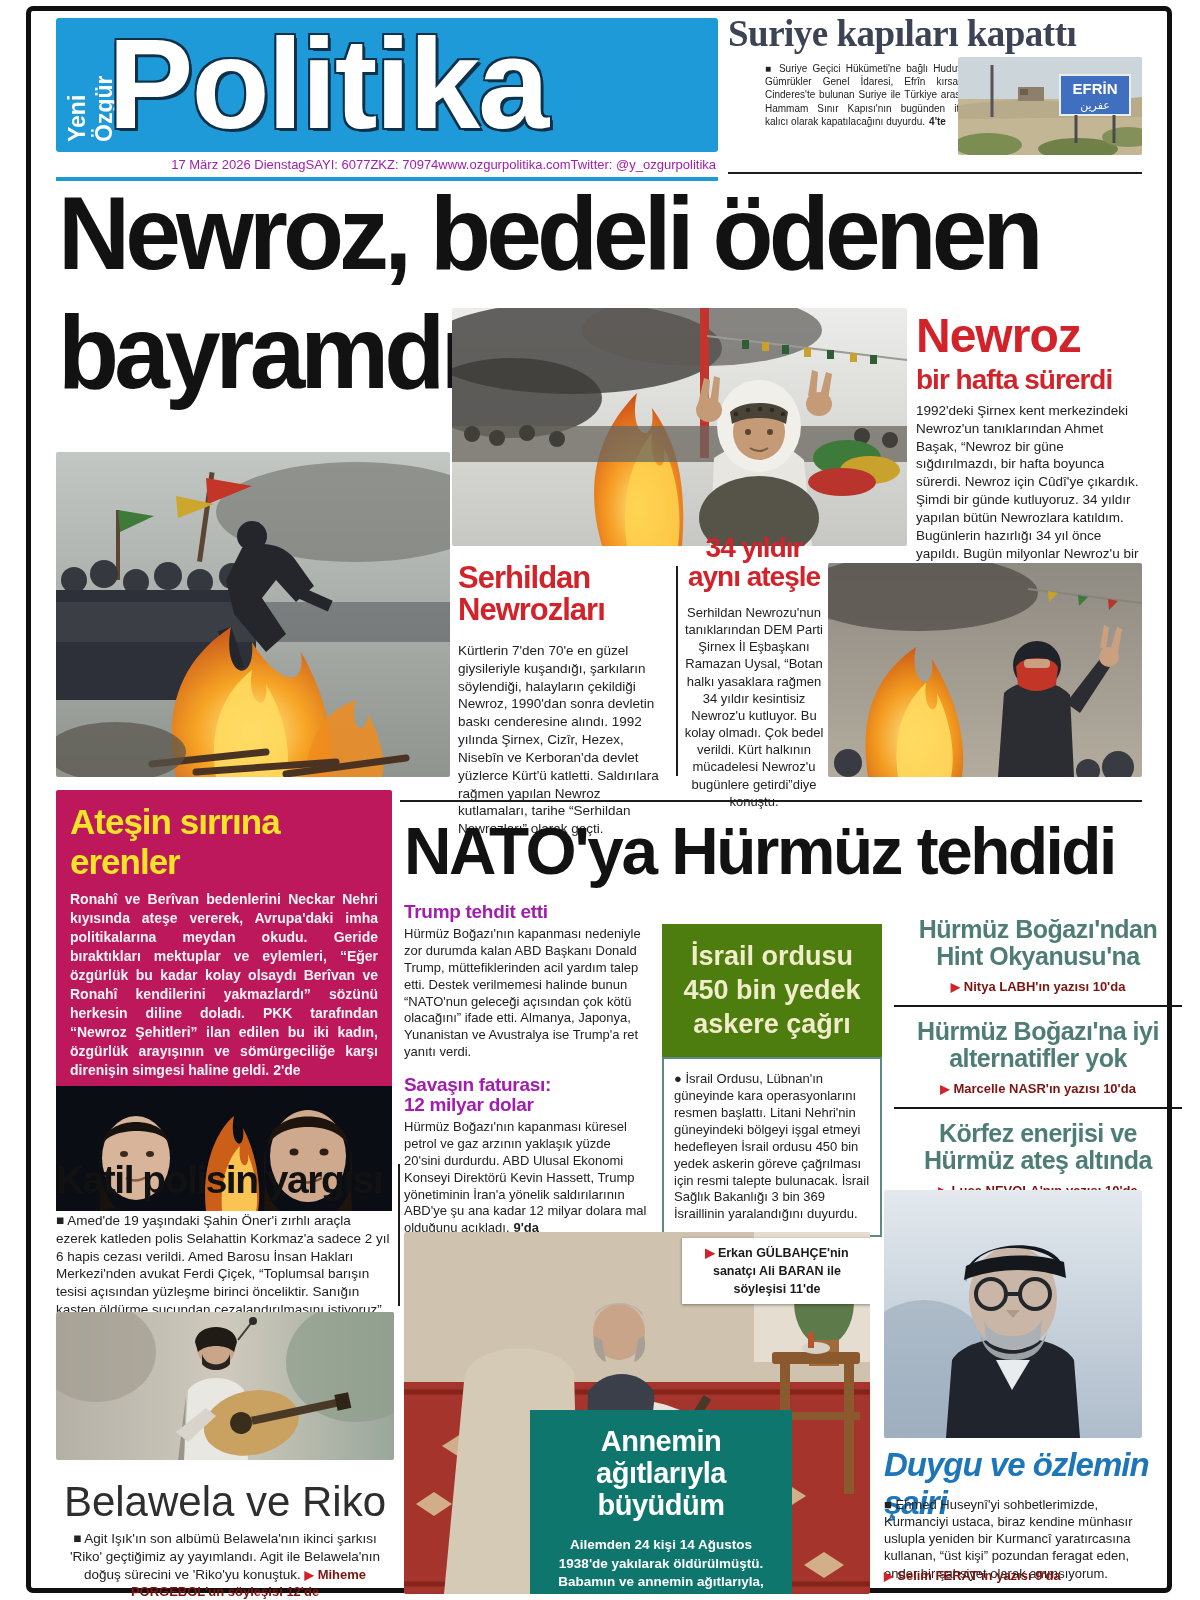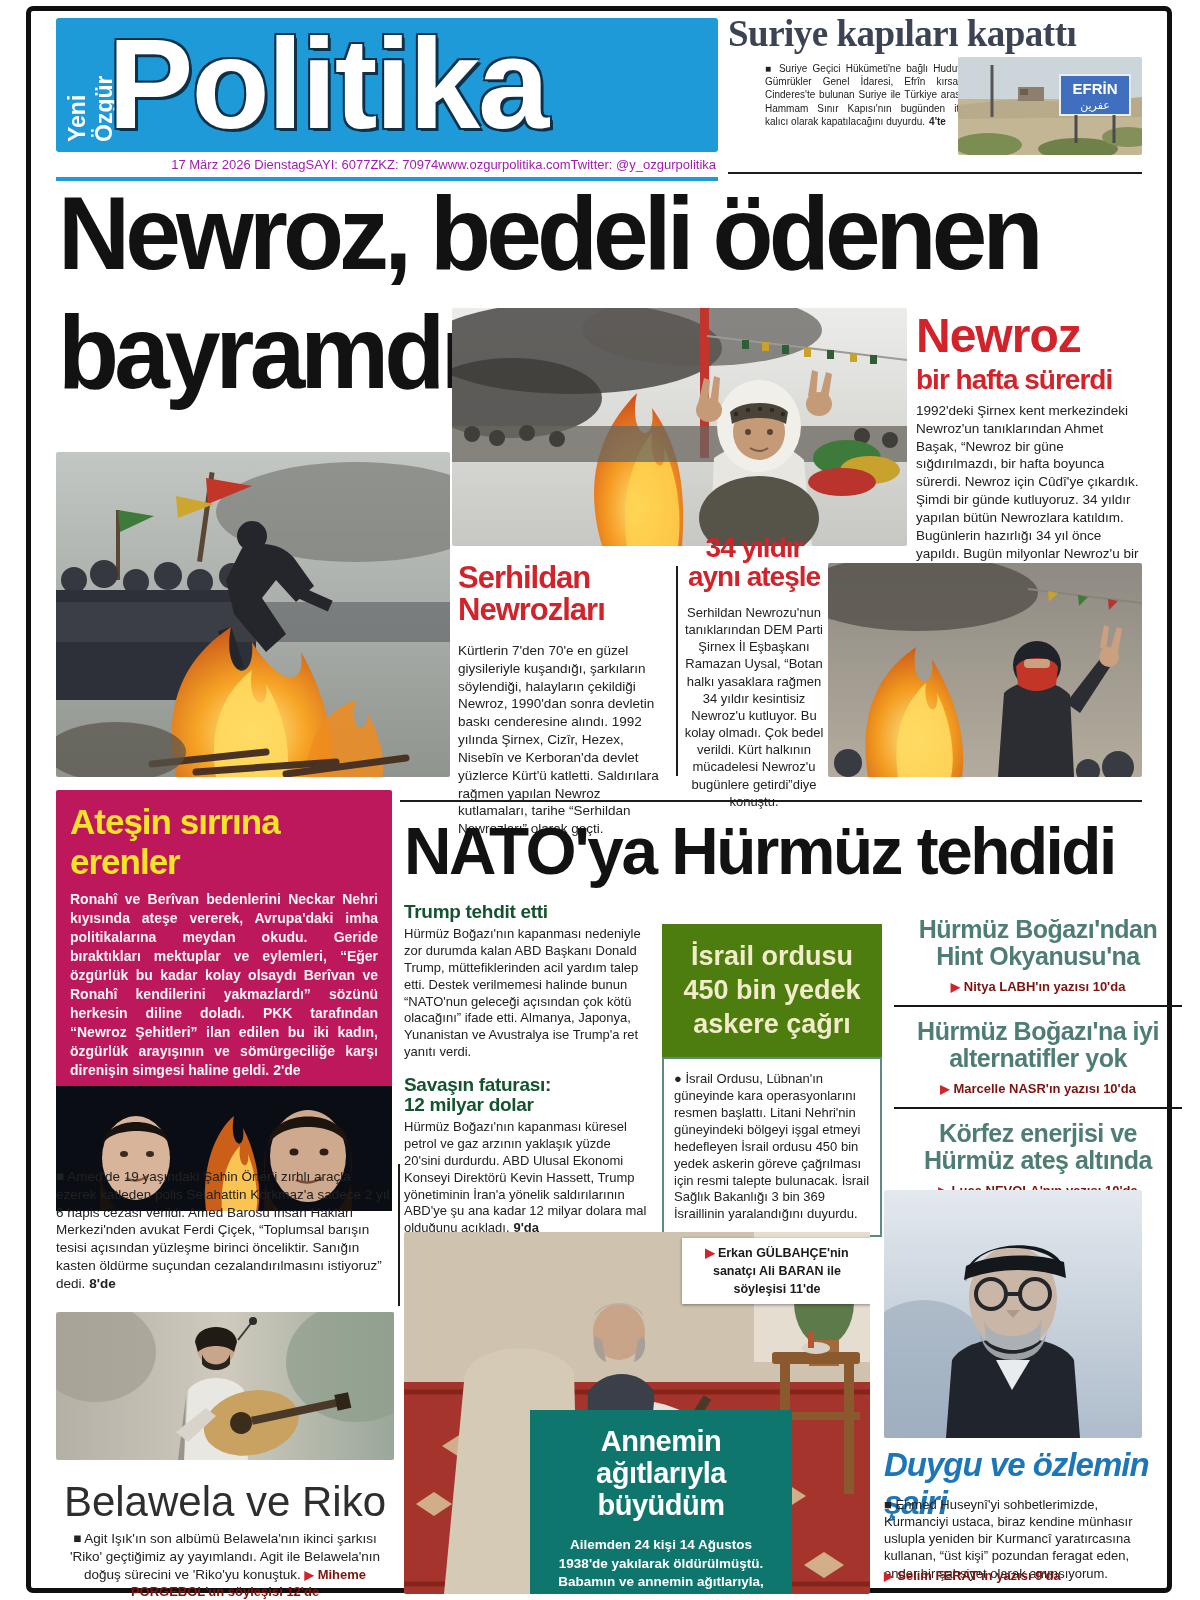--- a/index.html
+++ b/index.html
@@ -17,21 +17,21 @@
   .rule-blue{background:#1e9ad8;}
   .rule-dark{background:#1c1c1c;}
   
   .serif-head{font-family:"Liberation Serif", serif;font-weight:700;color:#3c4355;font-size:37px;letter-spacing:-0.5px;}
   .mega{font-weight:800;color:#121212;font-size:103px;line-height:0.98;letter-spacing:-5px;
         transform:scaleX(0.97);transform-origin:left top;white-space:nowrap;}
   .nato-head{font-weight:800;color:#121212;font-size:67px;letter-spacing:-2.5px;transform:scaleX(0.98);transform-origin:left top;white-space:nowrap;}
   .red-head{color:#d2232b;font-weight:800;line-height:1.02;letter-spacing:-1px;}
   .body-txt{font-size:13.5px;line-height:1.32;color:#222;text-align:justify;}
   .pgref{font-weight:800;margin-left:4px;}
-  .subhead{font-weight:800;font-size:19px;color:#14532d;letter-spacing:-0.3px;line-height:1.05;}
+  .subhead{font-weight:800;font-size:19px;color:#a21caf;letter-spacing:-0.3px;line-height:1.05;}
   .teal-head{color:#4e7d76;font-weight:800;font-size:25px;line-height:1.08;letter-spacing:-0.5px;text-align:center;}
   .byline{font-weight:800;font-size:13px;color:#7d130f;text-align:center;}
   .byline .arr{color:#d2232b;margin-right:4px;font-size:12px;}
   .opin-rule{border:none;border-top:2px solid #161616;margin:11px 0;}
   
   .blackbox{background:#be185d;border-radius:2px;color:#fff;}
   .yellow-head{color:#f2e427;font-weight:800;font-size:35px;letter-spacing:-1px;}
   .blackbox .body-txt{color:#f4f4f4;font-weight:700;font-size:14px;line-height:1.36;}
   
   .tealbox-head{background:#4d7c0f;color:#f2ecca;font-weight:800;font-size:27px;line-height:1.25;text-align:center;}
@@ -331,20 +331,21 @@
       <div class="byline" style="margin-top:9px;"><span class="arr">▶</span><span>Marcelle NASR'ın yazısı 10'da</span></div>
     </div>
     <hr class="opin-rule">
     <div>
       <div class="teal-head">Körfez enerjisi ve Hürmüz ateş altında</div>
       <div class="byline" style="margin-top:9px;"><span class="arr">▶</span><span>Luca NEVOLA'nın yazısı 10'da</span></div>
     </div>
   </div>
 
   <div class="abs" style="left:56px;top:1158px;width:338px;">
+    <div style="font-weight:800;font-size:39px;letter-spacing:-1.5px;color:#121212;">Katil polisin yargısı</div>
     <div class="body-txt" style="margin-top:10px;text-align:left;">
       <span>■ Amed'de 19 yaşındaki Şahin Öner'i zırhlı araçla ezerek katleden polis Selahattin Korkmaz'a sadece 2 yıl 6 hapis cezası verildi. Amed Barosu İnsan Hakları Merkezi'nden avukat Ferdi Çiçek, “Toplumsal barışın tesisi açısından yüzleşme birinci önceliktir. Sanığın kasten öldürme suçundan cezalandırılmasını istiyoruz” dedi.</span><span class="pgref">8'de</span>
     </div>
   </div>
   <div class="abs rule-dark" style="left:398px;top:1164px;width:1.5px;height:142px;"></div>
 
   <div class="abs photo" style="left:56px;top:1312px;width:338px;height:148px;">
     <svg width="338" height="148">
       <defs>
         <linearGradient id="bg6" x1="0" y1="0" x2="1" y2="0">

